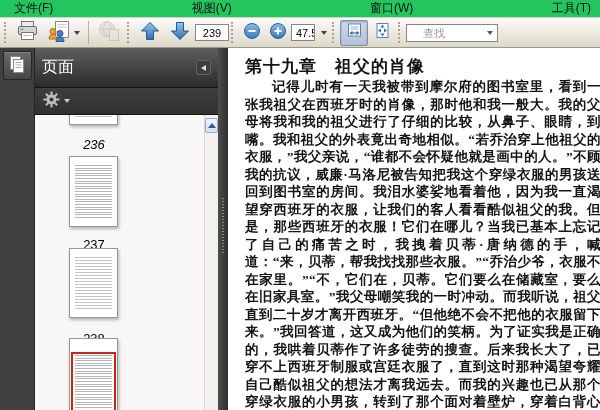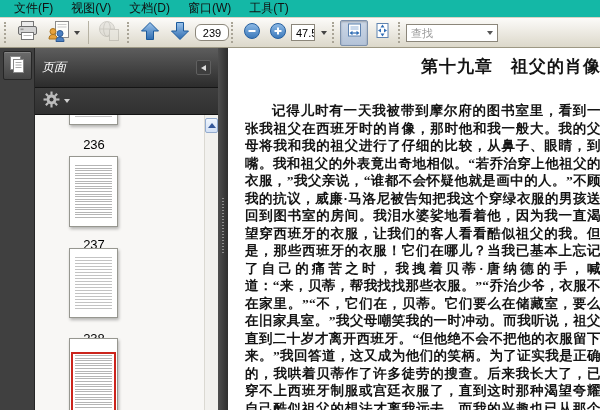--- a/index.html
+++ b/index.html
@@ -1,49 +1,49 @@
 <!DOCTYPE html>
 <html><head>
 <meta charset="utf-8">
 <style>
   * { margin:0; padding:0; box-sizing:border-box; }
   html,body { width:600px; height:410px; overflow:hidden; font-family:"Liberation Sans",sans-serif; background:#d4d0c8; }
   .app { width:600px; height:410px; display:flex; flex-direction:column; }
 
   
-  .menubar { height:18px; background:#14b8a6; display:flex; align-items:center; padding-left:5px; border-bottom:1px solid #d8d4c6; }
+  .menubar { height:18px; background:#22c55e; display:flex; align-items:center; padding-left:5px; border-bottom:1px solid #d8d4c6;justify-content:space-between; }
   .menu-item { font-size:12px; color:#111; padding:1px 9px; white-space:nowrap; cursor:default; }
 
   
   .toolbar { height:30px; background:linear-gradient(#fcfbf9,#dcd8ca); border-bottom:1px solid #9d9884; display:flex; align-items:center; padding:0 2px; }
   .grip { width:4px; height:21px; border-left:2px dotted #a9a496; margin:0 4px 0 2px; }
   .tb-sep { width:1px; height:23px; background:#b6b2a3; margin:0 4px; }
   .tb-btn { height:26px; display:flex; align-items:center; justify-content:center; padding:0 3px; border:1px solid transparent; border-radius:2px; }
   .caret-dn { width:0; height:0; border-left:3px solid transparent; border-right:3px solid transparent; border-top:4px solid #444; margin-left:3px; }
   .disabled { opacity:.45; }
   .tb-input { height:17px; font-size:11px; font-family:"Liberation Sans",sans-serif; border:1px solid #8b867a; background:#fff; text-align:center; }
-  .page-input { width:34px;border-radius:6px; }
+  .page-input { width:34px; }
   .zoom-input { width:24px; text-align:left; padding-left:4px; }
   .page-count { font-size:12px; color:#111; padding:0 5px; white-space:nowrap; letter-spacing:1px; }
   .view-btn { width:28px; height:26px; display:flex; align-items:center; justify-content:center; border:1px solid transparent; border-radius:2px; }
   .view-btn.active { background:linear-gradient(#cdd8e7,#b4c3d8); border:1px solid #7e92ad; box-shadow:inset 0 1px 2px rgba(0,0,0,.25); }
   .find-wrap { width:92px; height:18px; background:#fff; border:1px solid #8b867a; display:flex; align-items:center; }
-  .find-input { flex:1; border:none; outline:none; font-size:11px; padding-left:4px; width:60px; color:#333; }
+  .find-input { flex:1; border:none; outline:none; font-size:11px; padding-left:16px; width:60px; color:#333; }
   .find-input::placeholder { color:#999; }
   .find-caret { width:0; height:0; border-left:3px solid transparent; border-right:3px solid transparent; border-top:4px solid #555; margin:0 4px; }
 
   
   .content { flex:1; display:flex; min-height:0; }
 
   .navstrip { width:35px; background:#404040; border-right:1px solid #262626; }
   .nav-tab { width:29px; height:29px; margin:3px auto 0; background:linear-gradient(#6b6b6b,#454545); border:1px solid #262626; border-radius:2px; box-shadow:inset 0 1px 0 rgba(255,255,255,.18); display:flex; align-items:center; justify-content:center; }
 
   .panel { width:183px; display:flex; flex-direction:column; background:#f8f7f5; }
   .panel-header { height:40px; background:linear-gradient(#5d5d5d,#2c2c2c); border-bottom:1px solid #151515; display:flex; align-items:center; padding:0 7px; }
-  .panel-title { color:#fff; font-size:12px;font-style:italic; }
+  .panel-title { color:#fff; font-size:16px; }
   .collapse-btn { margin-left:auto; width:15px; height:15px; background:#3e3e3e; border:1px solid #606060; border-radius:2px; display:flex; align-items:center; justify-content:center; }
   .tri-left { width:0; height:0; border-top:3px solid transparent; border-bottom:3px solid transparent; border-right:5px solid #ddd; }
   .panel-options { height:27px; background:linear-gradient(#3e3e3e,#313131); border-bottom:1px solid #141414; display:flex; align-items:center; padding-left:8px; }
   .caret-lt { width:0; height:0; border-left:3px solid transparent; border-right:3px solid transparent; border-top:4px solid #cfcfcf; margin-left:4px; }
 
   .thumbs { flex:1; position:relative; overflow:hidden; background:#f8f7f5; }
   .vscroll { position:absolute; top:0; right:0; bottom:0; width:14px; background:#f2f1ee; border-left:1px solid #dbd9d2; }
   .vscroll-up { position:absolute; top:3px; left:0px; width:13px; height:15px; background:linear-gradient(#eff5fd,#d2e0f5); border:1px solid #93abce; border-radius:2px; display:flex; align-items:center; justify-content:center; }
   .tri-up { width:0; height:0; border-left:4px solid transparent; border-right:4px solid transparent; border-bottom:5px solid #35589a; }
 
@@ -51,32 +51,31 @@
   .fake-text { position:absolute; left:5px; right:5px; top:8px; bottom:6px; background:repeating-linear-gradient(#c3c3c3 0 1px, transparent 1px 3px); }
   .fake-text.dense { background:repeating-linear-gradient(#b5b5b5 0 1px, transparent 1px 2.6px); }
   .thumb-label { position:absolute; left:24px; width:70px; text-align:center; font-size:13px; color:#000; }
   .viewbox { position:absolute; left:1px; right:1px; border:2px solid #cb241c; }
 
   .splitter { width:10px; background:linear-gradient(to right,#4e4e4e,#2e2e2e); position:relative; }
   .splitter-grip { position:absolute; left:4px; top:150px; width:2px; height:56px; background:repeating-linear-gradient(rgba(255,255,255,.4) 0 1px, transparent 1px 3px); }
 
   .docarea { flex:1; background:#fff; position:relative; overflow:hidden; }
   .doc-page { position:absolute; left:17px; top:8px; width:356px; font-family:"Liberation Serif",serif; color:#141414; }
-  .chapter-title { font-size:17px; font-weight:bold; text-align:right; letter-spacing:1px; line-height:22px; margin-bottom:24px; }
+  .chapter-title { font-size:17px; font-weight:bold; text-align:left; letter-spacing:1px; line-height:22px; margin-bottom:0; }
   .doc-body { font-size:13.5px; font-weight:bold; line-height:17.5px; letter-spacing:.4px; text-align:justify; text-indent:2em; }
 </style>
 </head>
 <body>
 
 <div class="app">
 
   <div class="menubar">
     <div class="menu-item">文件(F)</div>
     <div class="menu-item">视图(V)</div>
-    <div class="menu-item">文档(D)</div>
     <div class="menu-item">窗口(W)</div>
     <div class="menu-item">工具(T)</div>
   </div>
 
   <div class="toolbar">
     <div class="grip"></div>
 
     <div class="tb-btn">
       <span>
         <svg width="23" height="21" viewBox="0 0 23 21">
@@ -260,21 +259,21 @@
             </svg>
           </span>
           <span class="caret-lt"></span>
         </div>
       </div>
 
       <div class="thumbs">
         <div class="thumb" style="top:-62px; height:72px;">
           <div class="fake-text"></div>
         </div>
-        <div class="thumb-label" style="top:22px;">236</div>
+        <div class="thumb-label" style="top:22px;font-style:italic;">236</div>
 
         <div class="thumb" style="top:41px; height:71px;">
           <div class="fake-text dense"></div>
         </div>
         <div class="thumb-label" style="top:115px;margin-top:7px;">237</div>
 
         <div class="thumb" style="top:133px; height:70px;">
           <div class="fake-text"></div>
         </div>
         <div class="thumb-label" style="top:216px;">238</div>

